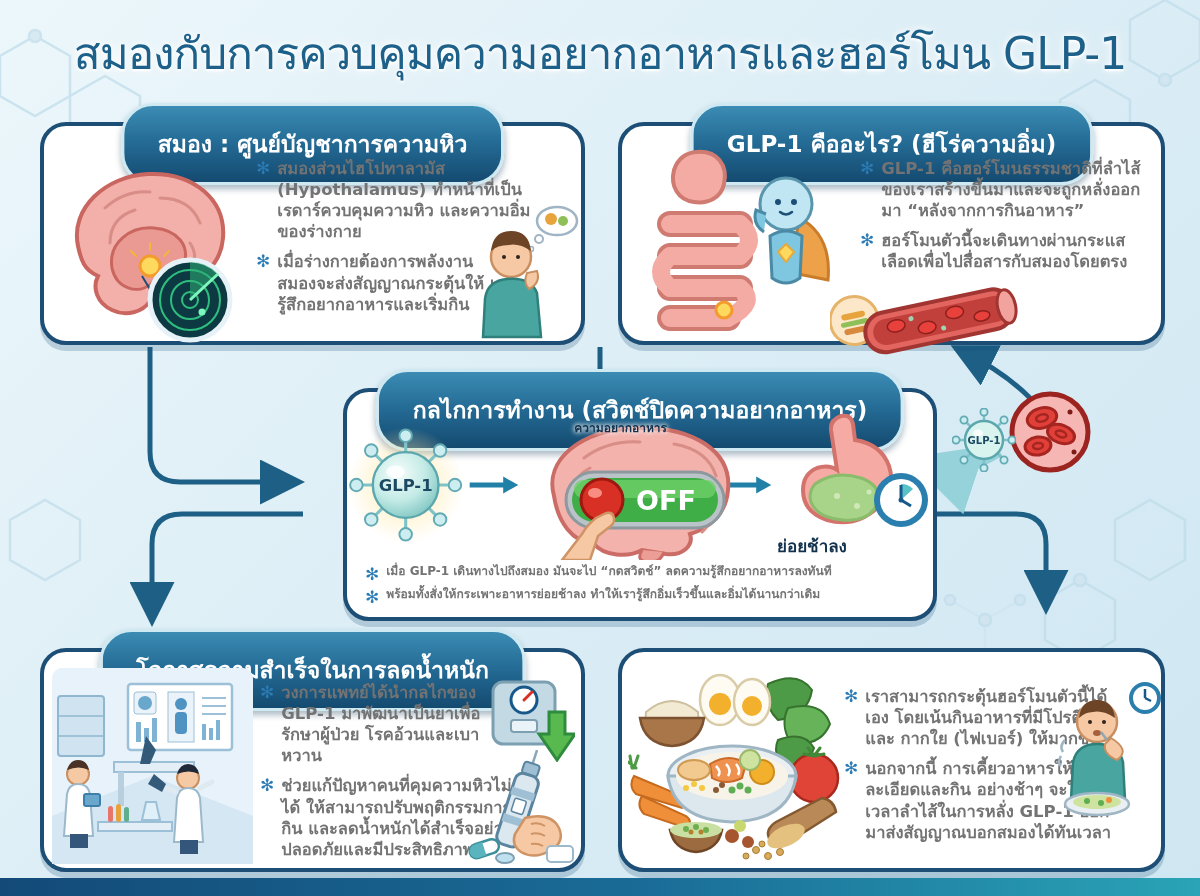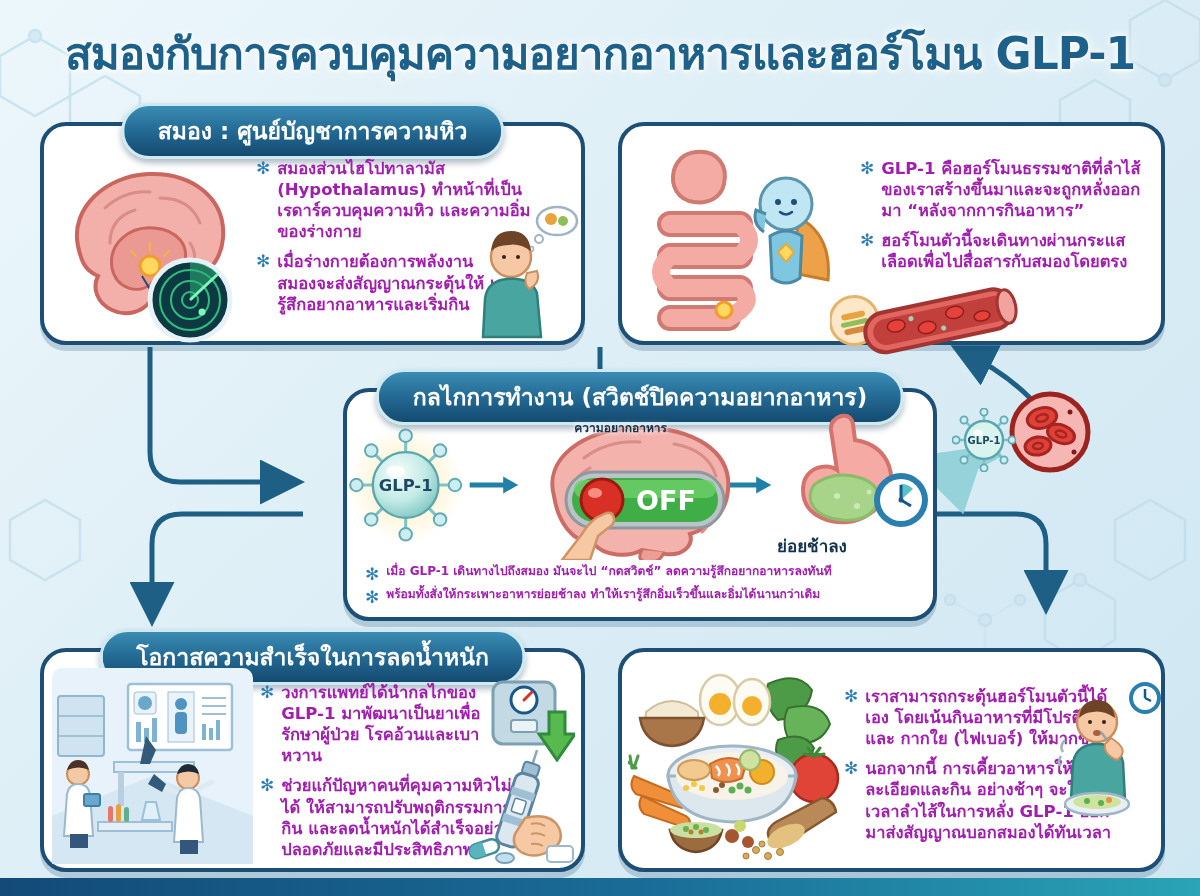--- a/index.html
+++ b/index.html
@@ -1,38 +1,38 @@
 <!DOCTYPE html>
 <html><head>
 <meta charset="utf-8">
 <style>
   html,body{margin:0;padding:0;background:#b9d6e4;}
   *{box-sizing:border-box;font-family:"DejaVu Sans","Liberation Sans",sans-serif;}
   .canvas{position:relative;width:1200px;height:896px;overflow:hidden;
     background:linear-gradient(135deg,#ecf7fb 0%,#ddeef6 45%,#cfe7f2 100%);}
   .bg-hex{position:absolute;inset:0;z-index:0;pointer-events:none;}
   .page-title{position:absolute;top:18px;left:0;width:100%;text-align:center;margin:0;
-    font-size:44px;font-weight:700;color:#1d6089;letter-spacing:-1px;
+    font-size:44px;font-weight:400;color:#1d6089;letter-spacing:-1px;
     text-shadow:0 0 6px #ffffff,0 2px 2px rgba(255,255,255,.9),0 0 14px rgba(255,255,255,.8);z-index:2;}
   .connectors{position:absolute;inset:0;z-index:1;pointer-events:none;}
   .card{position:absolute;background:#ffffff;border:4px solid #1d4e76;border-radius:26px;
     box-shadow:0 6px 0 rgba(23,79,119,.22);z-index:2;}
   .pill{position:absolute;top:-23px;left:50%;transform:translateX(-50%);
     background:linear-gradient(180deg,#3b8cb4 0%,#256d97 45%,#144a70 100%);
-    border:3px solid #cfe9f2;border-radius:32px;padding:7px 34px;white-space:nowrap;
+    border:3px solid #cfe9f2;border-radius:32px;padding:20px 34px;white-space:nowrap;
     color:#ffffff;font-size:23px;font-weight:700;box-shadow:0 4px 6px rgba(20,60,90,.35);}
   .card-brain{left:40px;top:122px;width:545px;height:223px;}
   .card-glp1{left:618px;top:122px;width:547px;height:223px;}
   .card-mech{left:303px;top:388px;width:594px;height:233px;margin-left:40px;}
   .card-success{left:40px;top:648px;width:545px;height:224px;}
   .card-tips{left:618px;top:648px;width:547px;height:224px;}
   .bullets{list-style:none;margin:0;padding:0;}
   .bullets li{display:flex;gap:7px;margin-bottom:9px;align-items:flex-start;}
   .ast{color:#2b7cb5;font-weight:700;font-size:17px;line-height:1.2;flex:0 0 auto;}
-  .btxt{color:#a21caf;font-size:16.5px;font-weight:600;line-height:1.28;}
+  .btxt{color:#737373;font-size:16.5px;font-weight:600;line-height:1.28;}
   .brain-text{position:absolute;left:212px;top:32px;width:300px;}
   .glp1-text{position:absolute;left:238px;top:32px;width:300px;}
   .success-text{position:absolute;left:216px;top:30px;width:252px;}
   .tips-text{position:absolute;left:222px;top:34px;width:268px;}
   .illus{position:absolute;}
   .mech-row{position:absolute;left:0;top:18px;width:100%;height:150px;display:flex;
     align-items:center;justify-content:center;gap:4px;}
   .mech-bullets{position:absolute;left:18px;bottom:8px;width:566px;}
   .mech-bullets li{margin-bottom:2px;}
   .mech-bullets .btxt{font-size:12px;line-height:1.3;}
@@ -138,20 +138,23 @@
       <path d="M20,58 a20,20 0 1 1 40,0 a20,20 0 1 1 -40,0" fill="#f6c9a4" stroke="#c98f60" stroke-width="2.5"></path>
       <path d="M20,52 Q22,32 40,32 Q58,32 60,52 Q48,44 38,46 Q26,46 20,52 Z" fill="#6e4426"></path>
       <circle cx="33" cy="58" r="2" fill="#30241c"></circle>
       <circle cx="47" cy="58" r="2" fill="#30241c"></circle>
       <path d="M12,138 L14,100 Q16,82 36,80 Q60,78 66,94 L70,138 Z" fill="#49a5a0" stroke="#2f7f7b" stroke-width="2.5"></path>
       <path d="M58,90 Q70,84 66,72 L56,74 Q52,84 58,90 Z" fill="#f6c9a4" stroke="#c98f60" stroke-width="2"></path>
     </svg>
   </section>
 
   <section class="card card-glp1">
+    <div class="pill">
+      <span>GLP-1 คืออะไร? (ฮีโร่ความอิ่ม)</span>
+    </div>
     <svg class="illus" style="left:10px;top:14px;" width="220" height="200" viewBox="0 0 220 200">
       <path d="M64,12 C86,10 96,26 92,44 C89,58 76,64 62,62 C46,60 38,46 42,30 C46,18 54,13 64,12 Z" fill="#f3aba3" stroke="#cf7b72" stroke-width="4"></path>
       <g fill="none" stroke="#cf7b72" stroke-width="26" stroke-linecap="round">
         <path d="M38,84 H108 M38,116 H108 M38,148 H108 M38,178 H96"></path>
       </g>
       <g fill="none" stroke="#f3aba3" stroke-width="18" stroke-linecap="round">
         <path d="M38,84 H108 M38,116 H108 M38,148 H108 M38,178 H96"></path>
         <path d="M108,84 q18,16 0,32 M38,116 q-18,16 0,32 M108,148 q18,15 -12,30" stroke-width="18"></path>
       </g>
       <circle cx="92" cy="170" r="8" fill="#ffd95e" stroke="#f39b2d" stroke-width="3"></circle>

